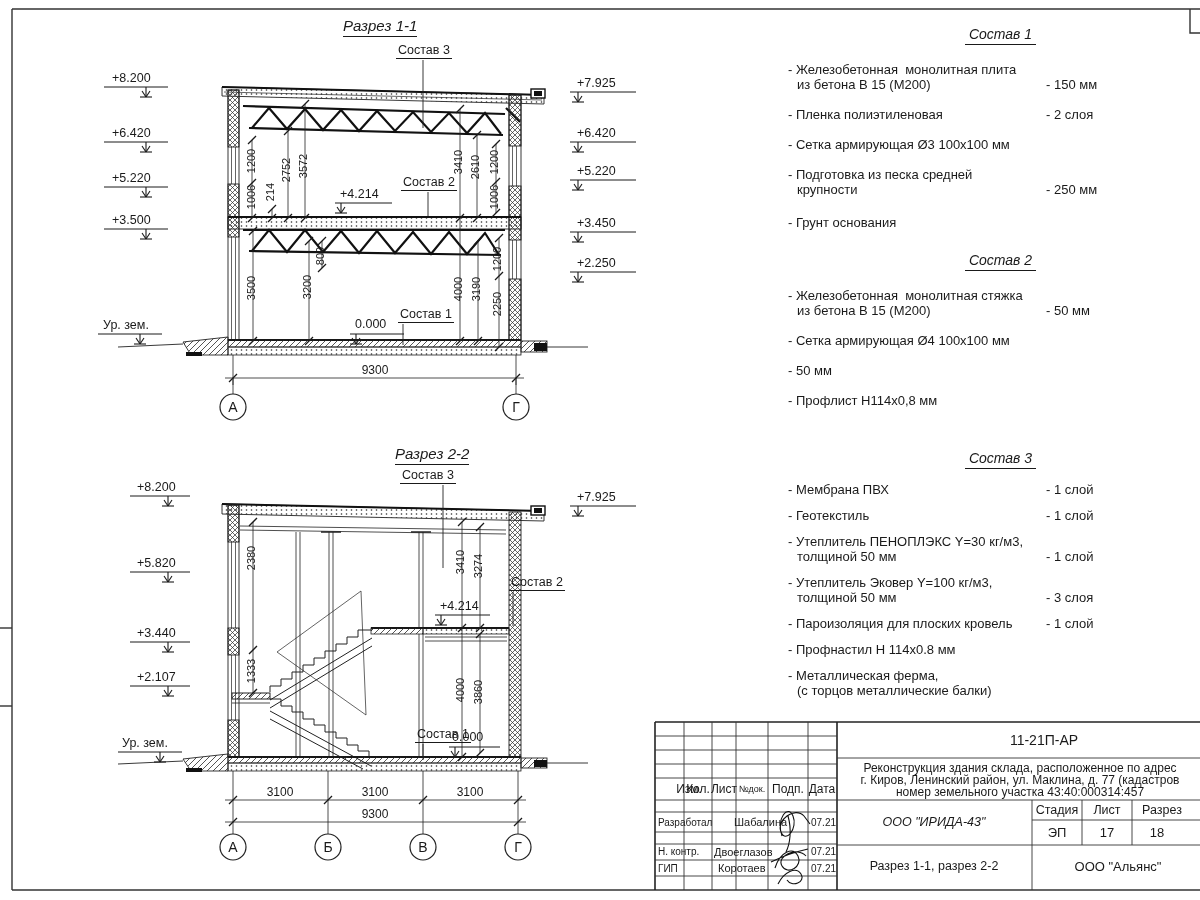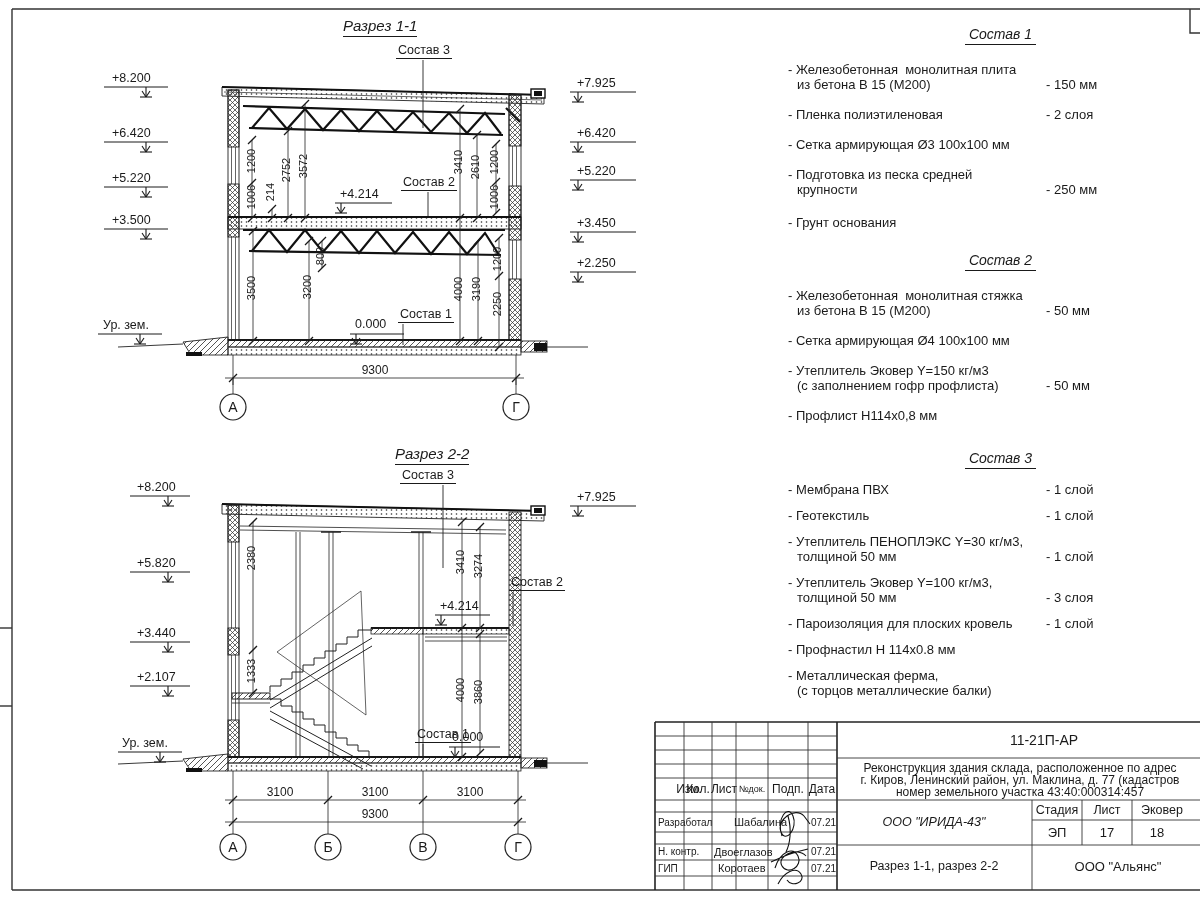--- a/index.html
+++ b/index.html
@@ -467,21 +467,20 @@
 <div class="comp" style="top:252px;">
   <div class="comp-title"><span>Состав 2</span></div>
   <div class="item">
     <div class="nm"><span>- Железобетонная&nbsp; монолитная стяжка</span><span class="l2">из бетона В 15 (М200)</span></div>
     <span class="val">- 50 мм</span>
   </div>
   <div class="item">
     <div class="nm"><span>- Сетка армирующая Ø4 100х100 мм</span></div>
   </div>
   <div class="item">
-    <div class="nm"><span>- Утеплитель Эковер Y=150 кг/м3</span><span class="l2">(с заполнением гофр профлиста)</span></div>
     <span class="val">- 50 мм</span>
   </div>
   <div class="item">
     <div class="nm"><span>- Профлист Н114х0,8 мм</span></div>
   </div>
 </div>
 
 <div class="comp c3" style="top:450px;">
   <div class="comp-title" style="margin-bottom:16px;"><span>Состав 3</span></div>
   <div class="item">
@@ -532,20 +531,20 @@
 
   <span class="tb-txt ctr" style="left:1020px;top:740px;font-size:14px;margin-left:24px;">11-21П-АР</span>
   <span class="tb-txt ctr" style="left:1020px;top:768px;font-size:12px;">Реконструкция здания склада, расположенное по адрес</span>
   <span class="tb-txt ctr" style="left:1020px;top:780px;font-size:12px;">г. Киров, Ленинский район, ул. Маклина, д. 77 (кадастров</span>
   <span class="tb-txt ctr" style="left:1020px;top:792px;font-size:12px;">номер земельного участка 43:40:000314:457</span>
 
   <span class="tb-txt ctr it" style="left:934px;top:822px;font-size:12.5px;">ООО "ИРИДА-43"</span>
   <span class="tb-txt ctr" style="left:934px;top:866px;font-size:12.5px;">Разрез 1-1, разрез 2-2</span>
   <span class="tb-txt ctr" style="left:1057px;top:810px;font-size:12.5px;">Стадия</span>
   <span class="tb-txt ctr" style="left:1107px;top:810px;font-size:12.5px;">Лист</span>
-  <span class="tb-txt ctr" style="left:1162px;top:810px;font-size:12.5px;">Эковер</span>
+  <span class="tb-txt ctr" style="left:1162px;top:810px;font-size:12.5px;">Разрез</span>
   <span class="tb-txt ctr" style="left:1057px;top:832px;font-size:13px;">ЭП</span>
   <span class="tb-txt ctr" style="left:1107px;top:832px;font-size:13px;">17</span>
   <span class="tb-txt ctr" style="left:1157px;top:832px;font-size:13px;">18</span>
   <span class="tb-txt ctr" style="left:1118px;top:866px;font-size:13px;">ООО "Альянс"</span>
 </div>
 
 </div>
 
 </body></html>

